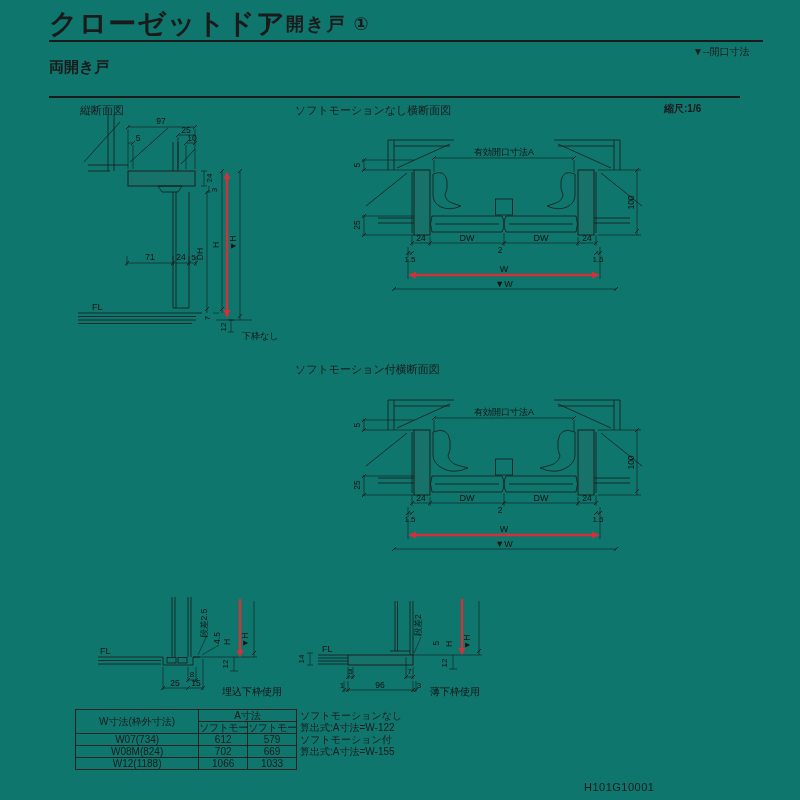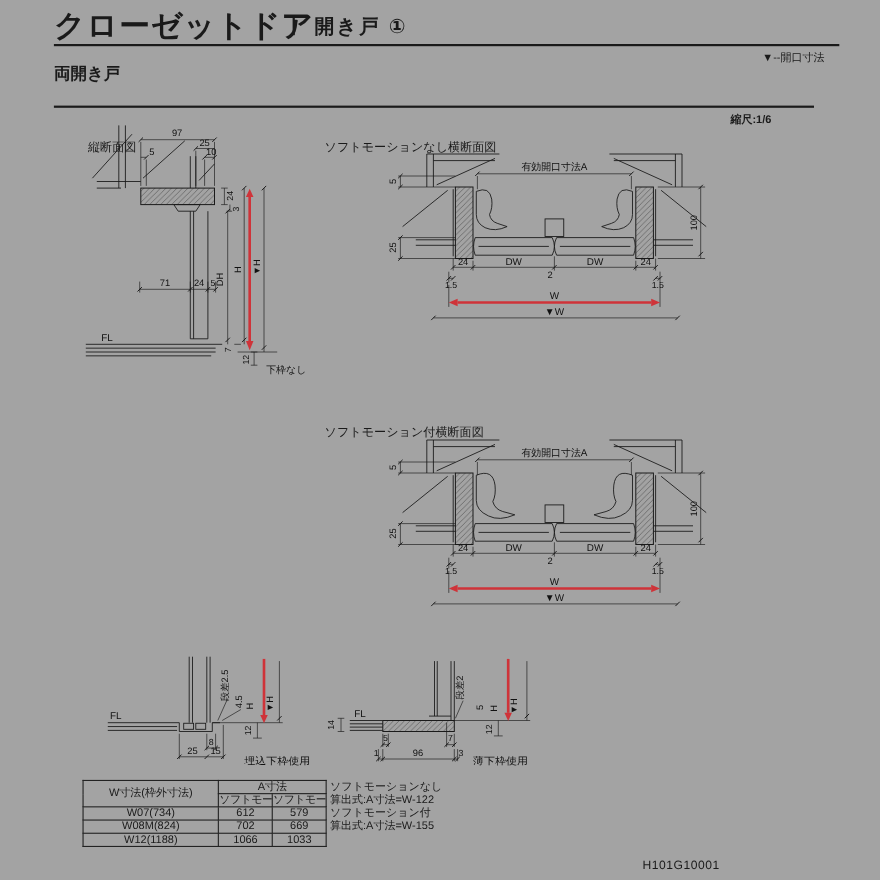--- a/index.html
+++ b/index.html
@@ -1,27 +1,27 @@
 <!DOCTYPE html>
 <html><head>
 <meta charset="utf-8">
 <style>
   html,body{margin:0;padding:0;background:#fff;}
-  .sheet{position:relative;width:800px;height:800px;background:#a3a3a3;overflow:hidden;
+  .sheet{position:relative;width:800px;height:800px;background:#0f766e;overflow:hidden;
          font-family:"Liberation Sans","DejaVu Sans",sans-serif;color:#1a1a1a;}
   .abs{position:absolute;}
   .title{left:49px;top:5px;font-size:28px;font-weight:900;letter-spacing:1px;}
   .hdr-div{left:266px;top:14px;width:2px;height:18px;background:#1a1a1a;}
   .hdr-sub{left:286px;top:12px;font-size:18px;font-weight:700;letter-spacing:2px;}
   .rule1{left:49px;top:40px;width:714px;height:2px;background:#1a1a1a;}
   .rule2{left:49px;top:96px;width:691px;height:2px;background:#1a1a1a;}
   .open-note{left:693px;top:45px;font-size:10px;}
   .door-type{left:49px;top:58px;font-size:15px;font-weight:700;}
   .frame-type{left:49px;top:76px;font-size:13px;border:1px solid #333;padding:0 5px 1px 5px;line-height:17px;}
-  .dlabel{font-size:11px;margin-top:23px;}
+  .dlabel{font-size:11px;}
   .lbl-v{left:80px;top:103px;}
   .lbl-h1{left:295px;top:103px;}
   .lbl-h2{left:295px;top:362px;}
   .scale{left:664px;top:102px;font-size:10px;font-weight:bold;}
   .doccode{left:584px;top:781px;font-size:11px;letter-spacing:0.5px;}
   svg{position:absolute;overflow:visible;}
   svg text{font-family:"Liberation Sans","DejaVu Sans",sans-serif;font-size:9px;fill:#111;}
   .t8{font-size:8px;}
   .t85{font-size:8.5px;}
   .t10{font-size:10px;}

